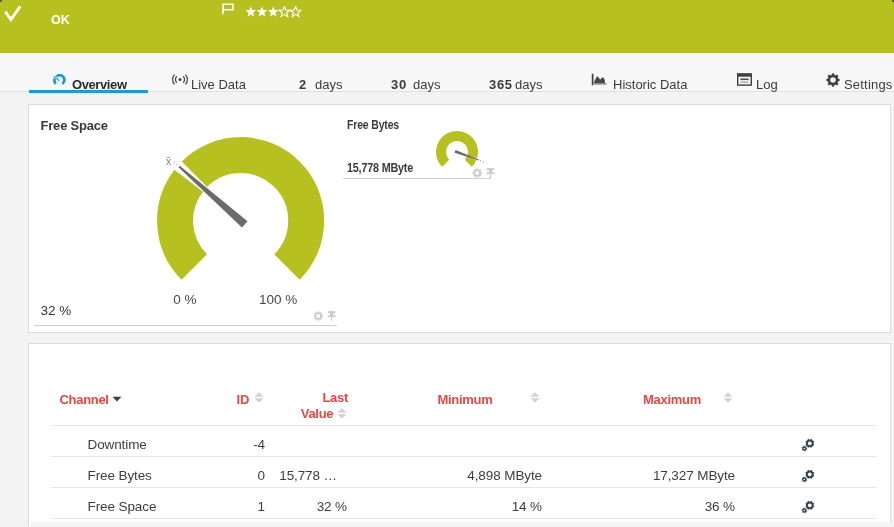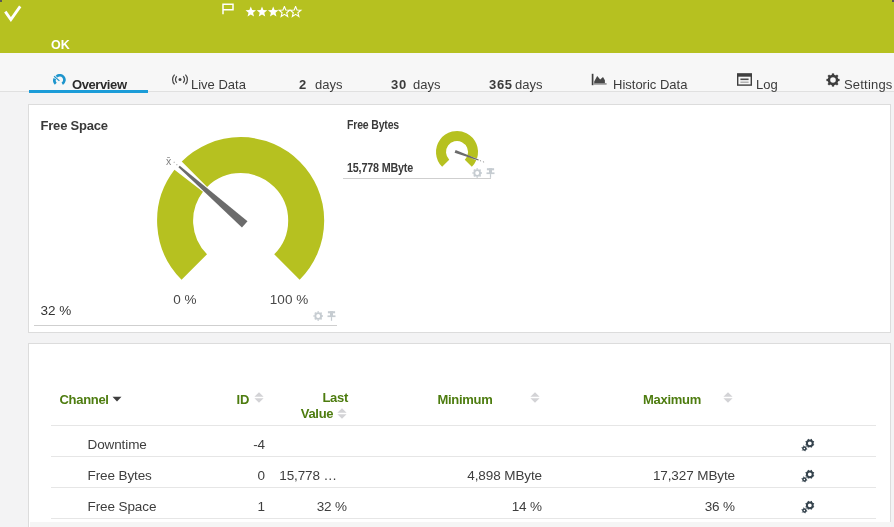--- a/index.html
+++ b/index.html
@@ -10,21 +10,21 @@
 #tabs { position:absolute; left:0; top:53px; width:894px; height:39px; background:#f7f7f7;
   border-bottom:1px solid #e0e0e0; }
 .tabtxt { position:absolute; top:77px; font-size:13px; color:#3c3c3c; white-space:nowrap; }
 #panel1 { position:absolute; left:28px; top:104px; width:863px; height:229px;
   background:#fff; border:1px solid #dcdcdc; }
 #panel2 { position:absolute; left:28px; top:343px; width:863px; height:190px;
   background:#fff; border:1px solid #dcdcdc; }
 .sep { position:absolute; left:22px; width:825px; height:1px; background:#e6e6e6; }
 .rowtxt { position:absolute; font-size:13.5px; color:#3e3e3e; white-space:nowrap; letter-spacing:-0.1px;margin-left:28px; }
 .rnum { position:absolute; font-size:13.5px; color:#3e3e3e; white-space:nowrap; text-align:right; letter-spacing:-0.1px; }
-.hcell { position:absolute; font-size:13px; font-weight:bold; color:#4d7c0f; white-space:nowrap; letter-spacing:-0.3px; }
+.hcell { position:absolute; font-size:13px; font-weight:bold; color:#ef4444; white-space:nowrap; letter-spacing:-0.3px; }
 </style>
 </head>
 <body>
 
 <div id="hdr">
   <svg class="abs" style="left:3.5px;top:5px" width="19" height="17" viewBox="0 0 19 17">
     <polyline points="1.3,6.6 6.9,14.6 16.2,1.4" fill="none" stroke="#fff" stroke-width="2.8"></polyline>
   </svg>
   <div class="abs" style="left:0;top:0;width:2px;height:2px;background:#5a5a52"></div>
   <div class="abs" style="left:892px;top:0;width:2px;height:2px;background:#5a5a52"></div>
@@ -38,21 +38,21 @@
     <g fill="#fff">
       <use href="#st"></use>
         <use href="#st" x="11.2"></use>
         <use href="#st" x="22.4"></use>
     </g>
     <g fill="none" stroke="#fff" stroke-width="1.1">
       <use href="#st" x="33.6"></use>
         <use href="#st" x="44.8"></use>
     </g>
   </svg>
-  <div class="abs" style="left:51px;top:38px;color:#fff;font-size:12.5px;font-weight:bold">OK</div>
+  <div class="abs" style="left:51px;top:13px;color:#fff;font-size:12.5px;font-weight:bold">OK</div>
 </div>
 
 <div id="tabs"></div>
 <div class="abs" style="left:29px;top:89.5px;width:119px;height:3.5px;background:#1b9cd8"></div>
 <svg class="abs" style="left:52.5px;top:73.5px" width="13" height="13" viewBox="0 0 13 13">
   <g stroke="#1e95cd" fill="none">
     <path d="M2.75,9.75 A4.6,4.6 0 0 1 1.8,4.63" stroke-width="2.7"></path>
     <path d="M3.56,2.6 A4.6,4.6 0 1 1 9.25,9.75" stroke-width="2.7"></path>
     <line x1="6.4" y1="6.9" x2="1.1" y2="2.2" stroke-width="1.2"></line>
   </g>
@@ -113,21 +113,21 @@
     <text x="139.5" y="59.5" font-size="10.5" fill="#808080" text-anchor="middle" font-family="Liberation Sans">x̄</text>
 
     <g stroke="#b6c120" stroke-width="10" fill="none">
       <path d="M416.69,58.31 A16,16 0 1 1 443.24,51.86"></path>
       <path d="M442.7,53.33 A16,16 0 0 1 439.31,58.31"></path>
     </g>
     <polygon points="425.60,47.70 426.65,44.89 449.72,54.59 449.37,55.52" fill="#6b6b6b"></polygon>
     <line x1="450.95" y1="55.58" x2="455.16" y2="57.16" stroke="#999" stroke-width="1" stroke-dasharray="1.2,2"></line>
   </svg>
   <div class="abs" style="left:126px;top:187px;width:60px;text-align:center;font-size:13.5px;color:#484848">0 %</div>
-  <div class="abs" style="left:230px;top:187px;width:60px;text-align:center;font-size:13.5px;color:#484848">100 %</div>
+  <div class="abs" style="left:230px;top:187px;width:60px;text-align:left;font-size:13.5px;color:#484848">100 %</div>
   <div class="abs" style="left:11.5px;top:198px;font-size:13.5px;color:#333">32 %</div>
   <svg class="abs" style="left:284px;top:204.5px" width="27" height="12" viewBox="0 0 27 12">
     <g stroke="#c6ccd1" fill="none">
       <circle cx="5.2" cy="6" r="2.9" stroke-width="1.9"></circle>
       <g stroke-width="1.5">
         <line x1="5.2" y1="1.2" x2="5.2" y2="2.4"></line>
           <line x1="5.2" y1="9.6" x2="5.2" y2="10.8"></line>
         <line x1="0.4" y1="6" x2="1.6" y2="6"></line>
           <line x1="8.8" y1="6" x2="10" y2="6"></line>
         <line x1="1.8" y1="2.6" x2="2.7" y2="3.5"></line>

